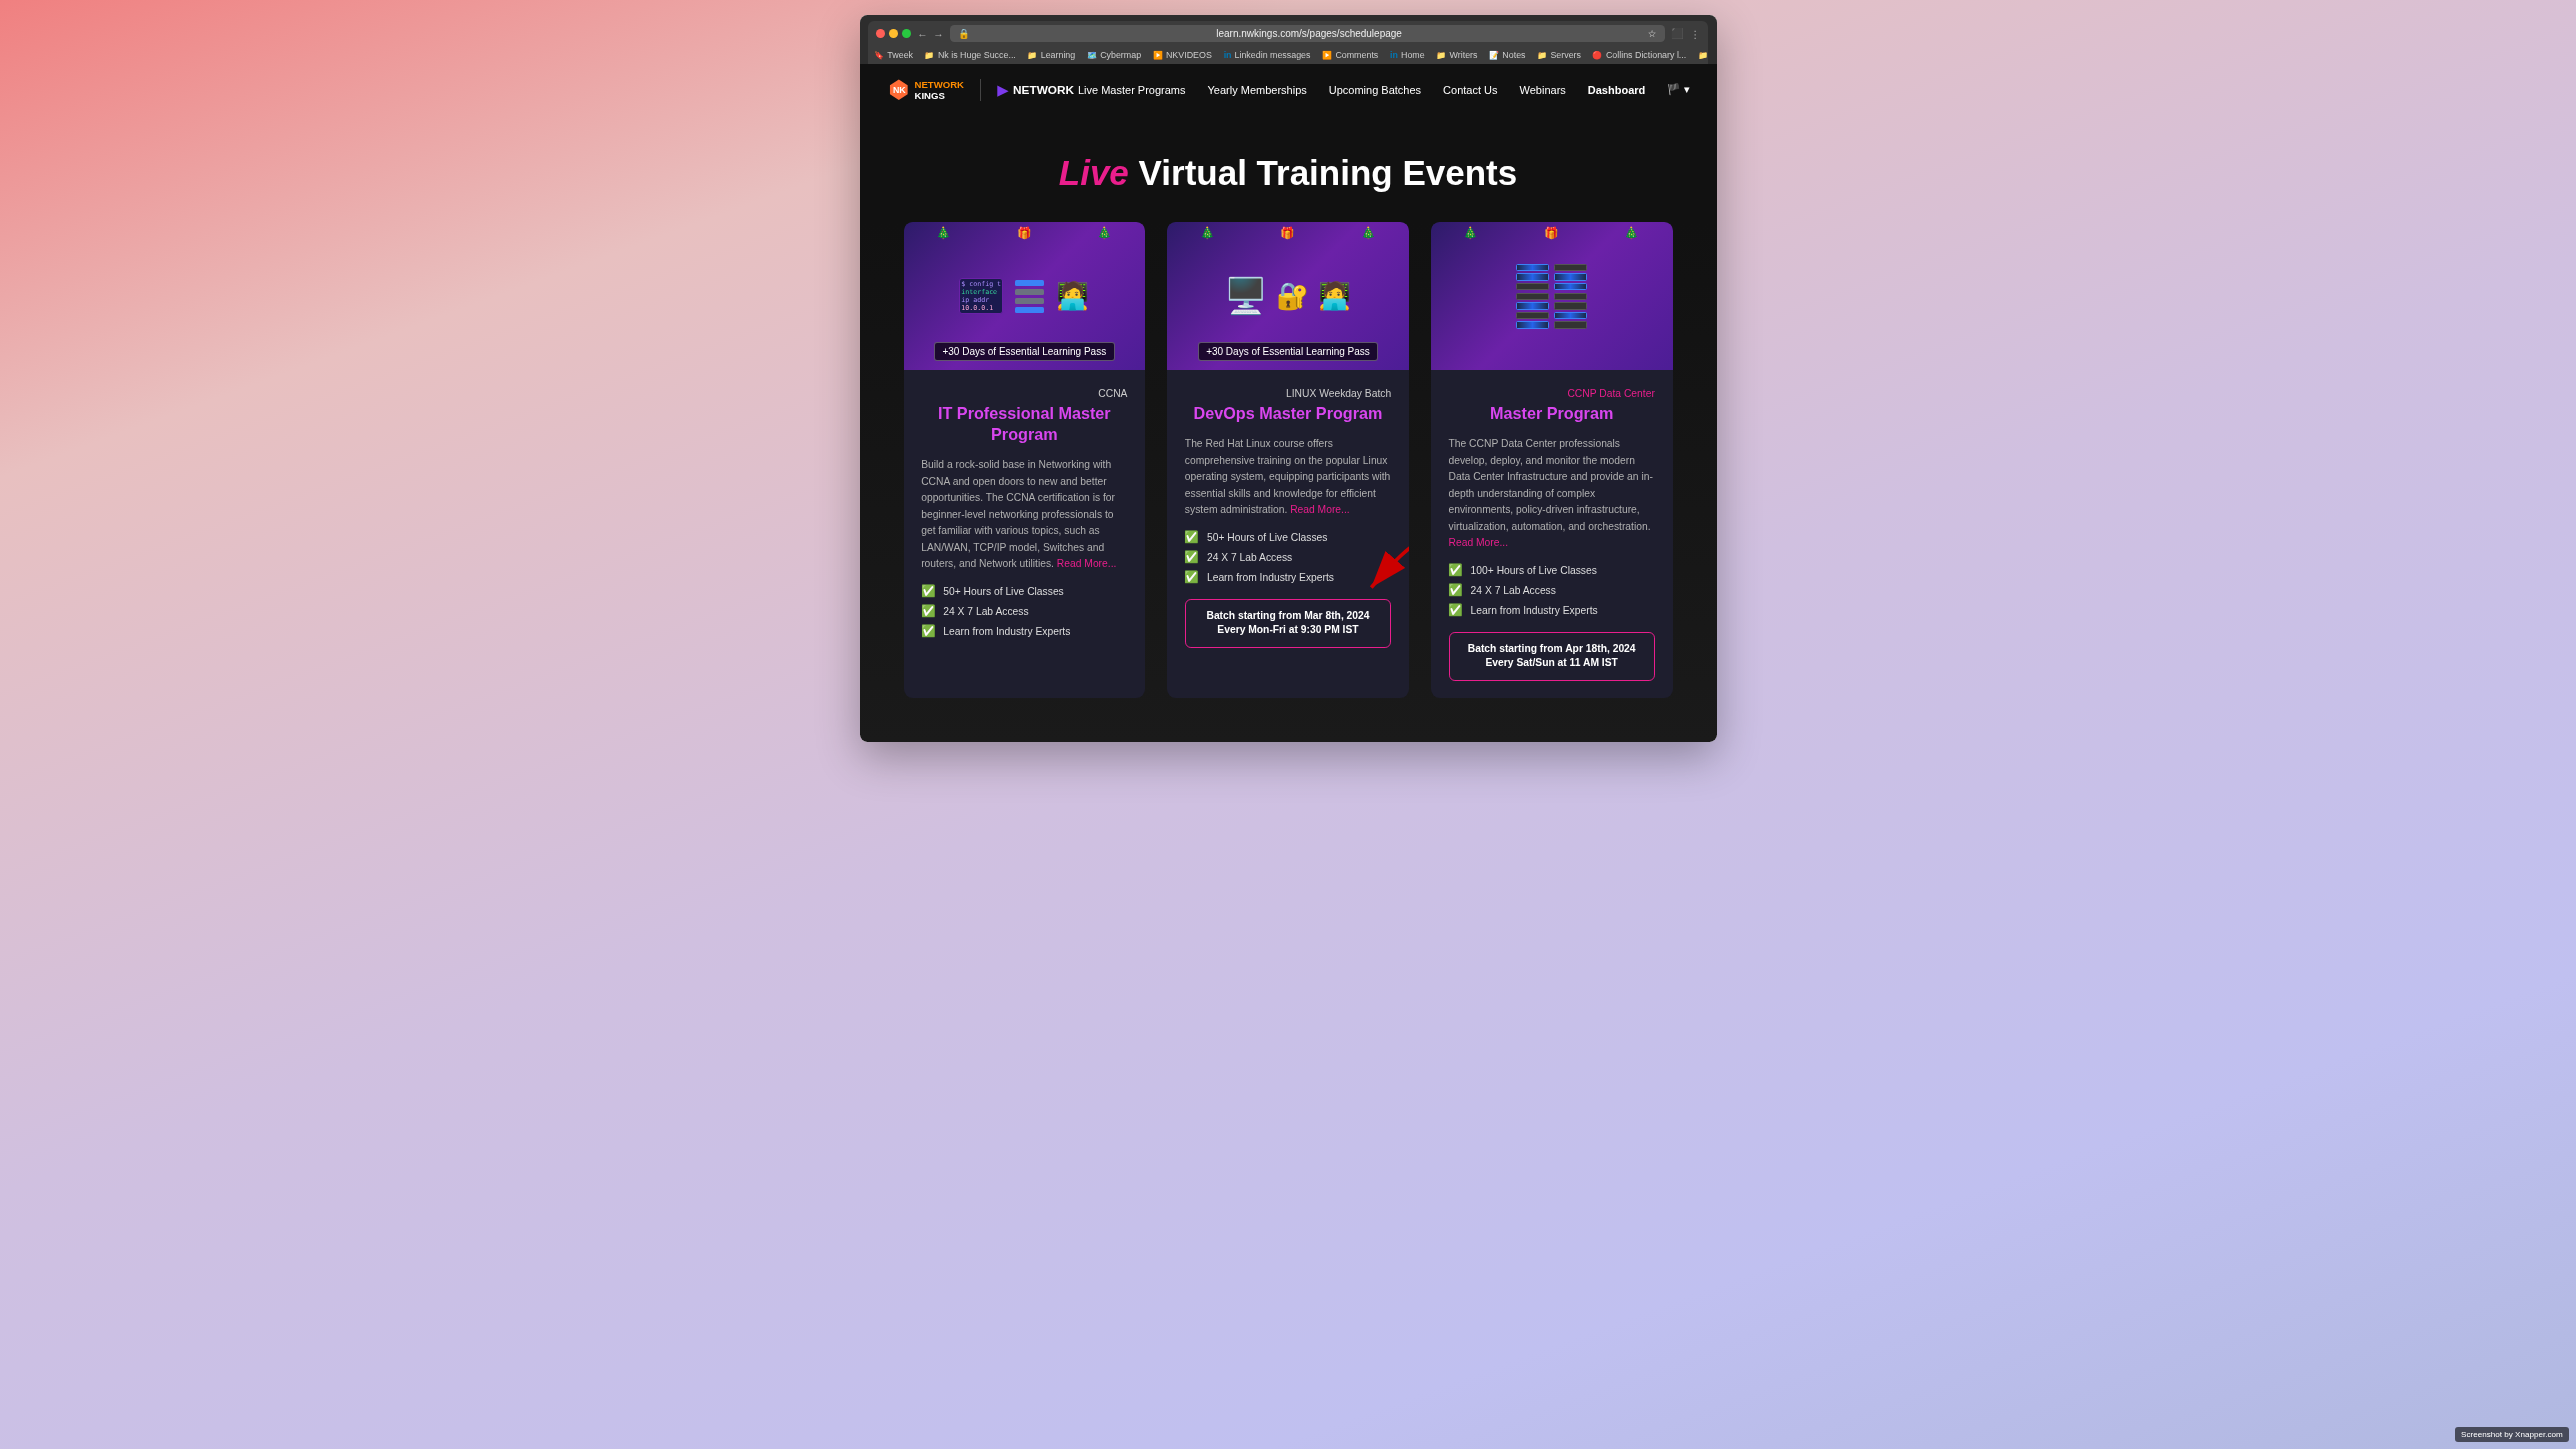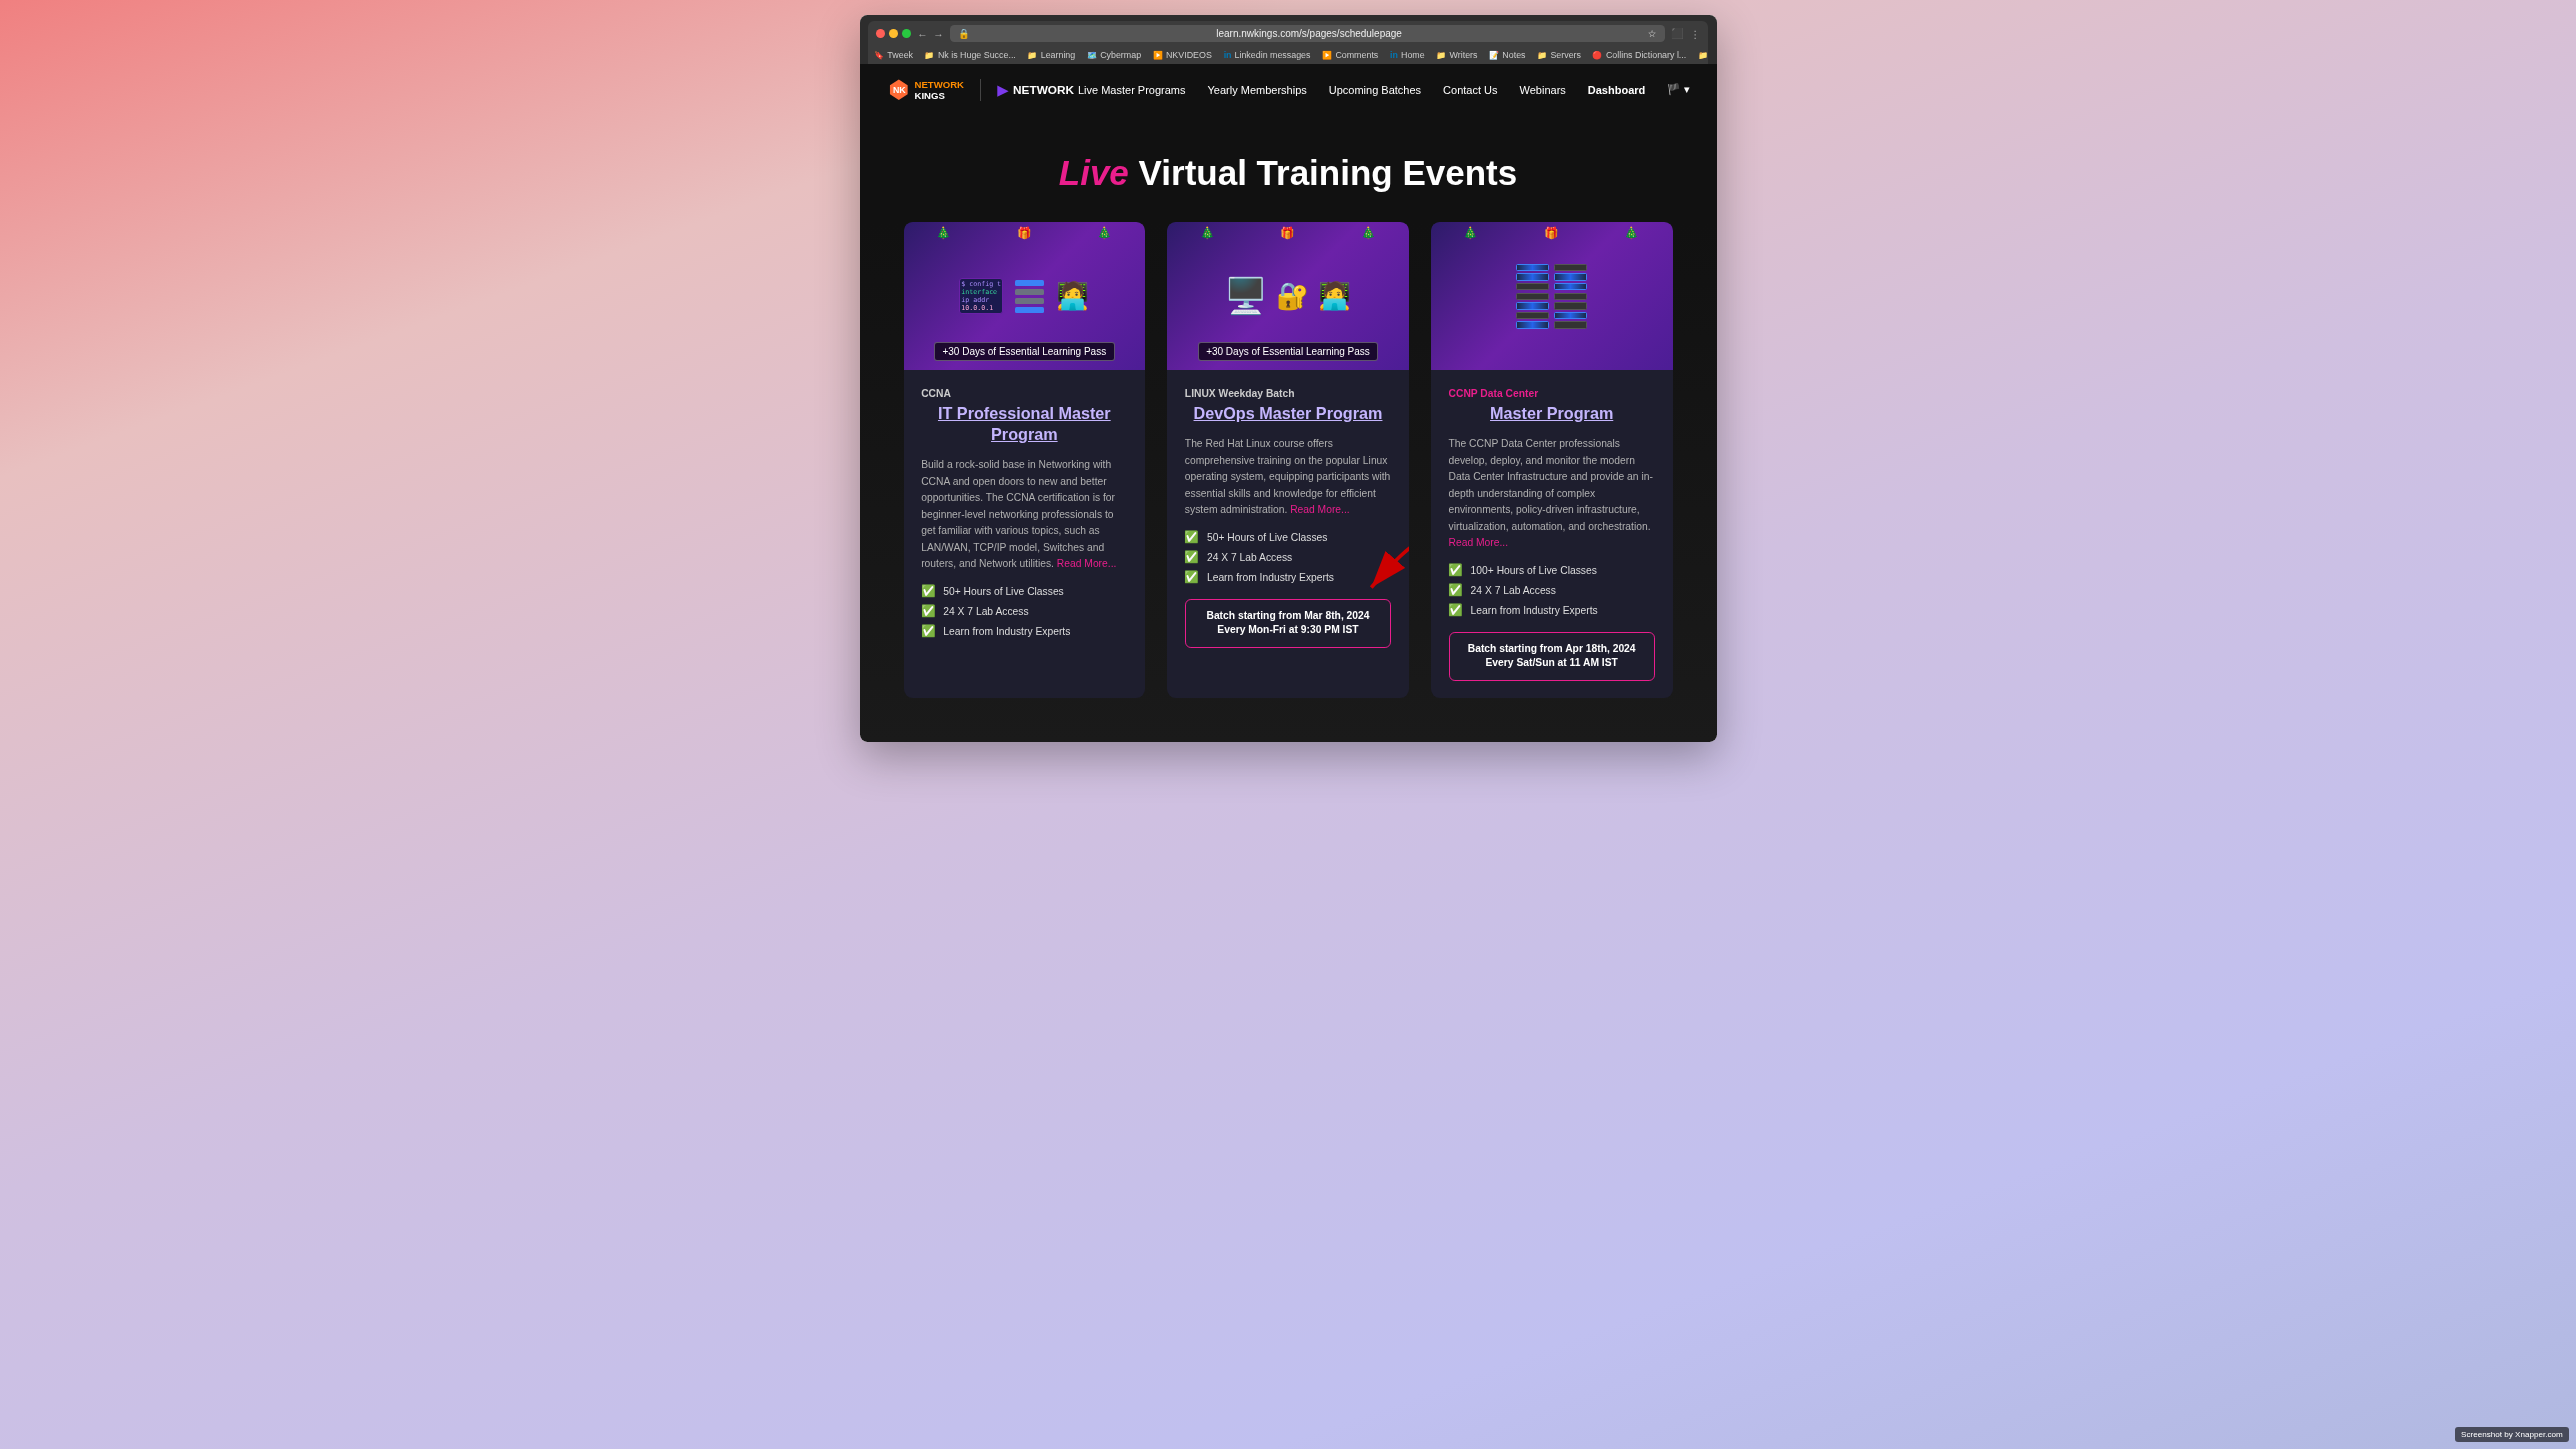--- a/index.html
+++ b/index.html
@@ -209,34 +209,32 @@
       color: #fff;
       font-size: 10px;
       padding: 3px 7.4px;
       border-radius: 3px;
       border: 0.7px solid rgba(255,255,255,0.3);
     }
     .card-body {
       padding: 17.7px;
     }
     .card-subtitle {
-      text-align: left;
+      text-align: right;
       font-size: 10.3px;
       color: #ccc;
       margin-bottom: 4.4px;
-      font-weight: bold;
     }
     .card-title {
       text-align: center;
       font-size: 16.2px;
       font-weight: 700;
-      color: #c4b5fd;
+      color: #d946ef;
       margin-bottom: 11.8px;
       line-height: 1.3;
-      text-decoration: underline;
     }
     .card-description {
       font-size: 10.3px;
       color: #b0b0b0;
       line-height: 1.6;
       margin-bottom: 11.8px;
     }
     .read-more {
       color: #e91e8c;
       cursor: pointer;

